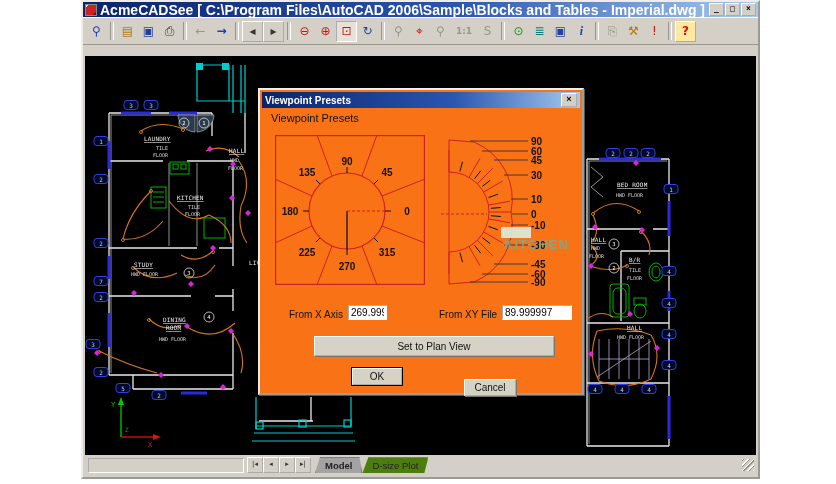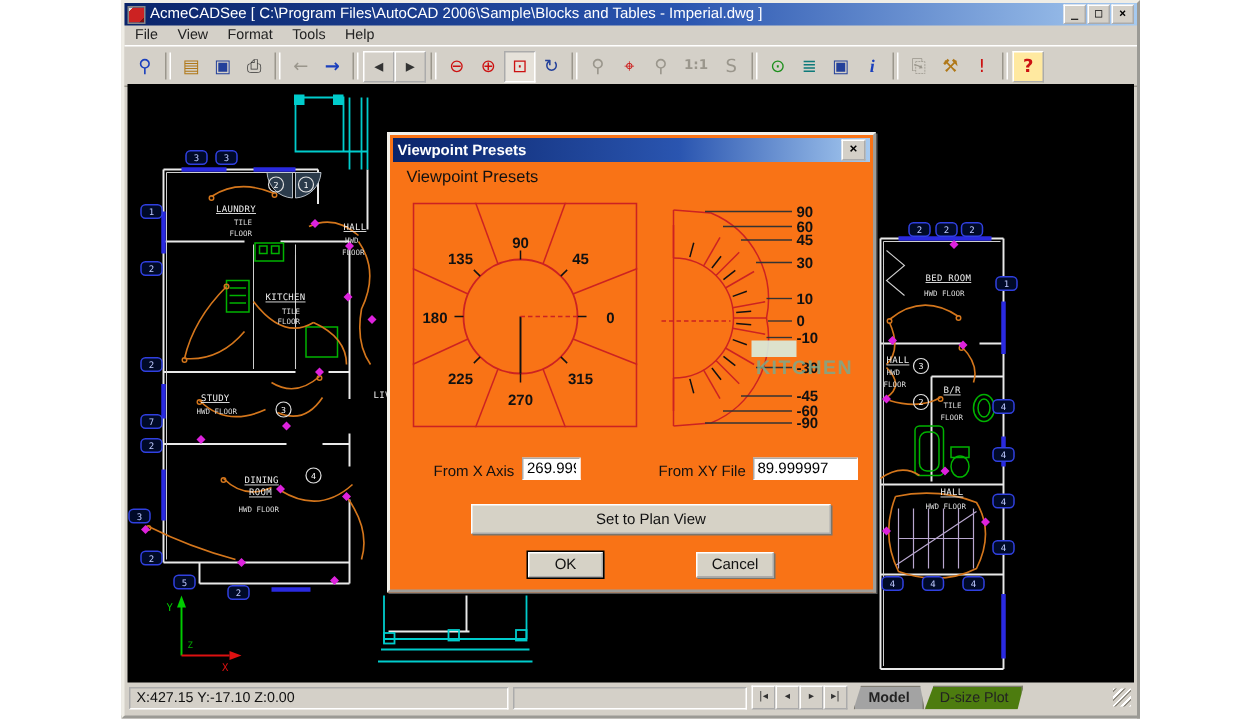--- a/index.html
+++ b/index.html
@@ -5,21 +5,21 @@
   html,body{margin:0;padding:0;}
   body{width:836px;height:484px;background:#ffffff;overflow:hidden;position:relative;
        font-family:"Liberation Sans",sans-serif;-webkit-font-smoothing:none;}
   
   .app{position:absolute;left:81px;top:0;width:679px;height:479px;background:#d4d0c8;
        border:2px outset #efede6;box-sizing:border-box;}
   .titlebar{height:15px;display:flex;align-items:center;padding:0 2px;
        background:linear-gradient(90deg,#0a246a 0%,#2a55b0 55%,#a6caf0 100%);}
   .appicon{width:10px;height:10px;background:linear-gradient(135deg,#e0e0e0 15%,#cc2222 15% 85%,#7a0f0f 85%);
        border:1px solid #888;margin-right:3px;flex:none;}
-  .apptitle{color:#fff;font-size:10px;font-weight:normal;white-space:nowrap;overflow:hidden;flex:1;}
+  .apptitle{color:#fff;font-size:14px;font-weight:bold;white-space:nowrap;overflow:hidden;flex:1;}
   .winbtns{display:flex;gap:1px;flex:none;}
   .winbtn{width:13px;height:11px;background:#d4d0c8;border:1px outset #fff;font-size:8px;line-height:9px;
        text-align:center;color:#000;font-weight:bold;font-family:"DejaVu Sans Mono",monospace;}
   .menubar{height:13px;display:flex;align-items:center;gap:13px;padding:0 7px;font-size:9.5px;color:#222;}
   .menubar span{cursor:default;}
   .toolbar{height:26px;display:flex;align-items:center;padding:0 3px;border-top:1px solid #fff;
        border-bottom:1px solid #9a968c;background:#d4d0c8;}
   .tbtn{width:19px;height:19px;flex:none;display:flex;align-items:center;justify-content:center;
        font-size:12px;line-height:1;border:1px solid transparent;color:#333;
        font-family:"DejaVu Sans",sans-serif;}
@@ -91,27 +91,20 @@
   <div class="titlebar">
     <div class="appicon"></div>
     <div class="apptitle">AcmeCADSee [ C:\Program Files\AutoCAD 2006\Sample\Blocks and Tables - Imperial.dwg ]</div>
     <div class="winbtns">
       <div class="winbtn">_</div>
       <div class="winbtn">□</div>
       <div class="winbtn">×</div>
     </div>
   </div>
 
-  <div class="menubar">
-    <span>File</span>
-    <span>View</span>
-    <span>Format</span>
-    <span>Tools</span>
-    <span>Help</span>
-  </div>
 
   <div class="toolbar">
     <div class="tbtn c-blue">⚲</div>
     <div class="tsep"></div>
     <div class="tbtn c-amber">▤</div>
     <div class="tbtn c-dkblue">▣</div>
     <div class="tbtn">⎙</div>
     <div class="tsep"></div>
     <div class="tbtn c-gray">←</div>
     <div class="tbtn c-nav">→</div>
@@ -394,21 +387,20 @@
         <line x1="120" y1="436" x2="152" y2="436" stroke="#dd1111" stroke-width="1.3"></line>
         <polygon points="152,433 152,439 160,436" fill="#dd1111"></polygon>
         <text x="110" y="406" fill="#00cc00" font-size="7" font-family="DejaVu Sans Mono,monospace">Y</text>
         <text x="147" y="446" fill="#dd1111" font-size="7" font-family="DejaVu Sans Mono,monospace">X</text>
         <text x="124" y="431" fill="#00aa00" font-size="6" font-family="DejaVu Sans Mono,monospace">Z</text>
       </g>
     </svg>
   </div>
 
   <div class="statusbar">
-    <div class="spanel coords">X:427.15 Y:-17.10 Z:0.00</div>
     <div class="spanel filler"></div>
     <div class="navbtns">
       <div class="navbtn">|◂</div>
       <div class="navbtn">◂</div>
       <div class="navbtn">▸</div>
       <div class="navbtn">▸|</div>
     </div>
     <div class="tabs">
       <div class="tab active">Model</div>
       <div class="tab">D-size Plot</div>
@@ -521,17 +513,17 @@
 
   <div class="fieldrow">
     <span class="flabel" style="left:29px">From X Axis</span>
     <input class="finput" style="left: 88px; width: 39px;" readonly="" value="269.999997">
     <span class="flabel" style="left:179px">From XY File</span>
     <input class="finput" style="left: 242px; width: 70px;" readonly="" value="89.999997">
   </div>
 
   <button class="btn" style="left:54px;top:246px;width:240px;height:20px">Set to Plan View</button>
   <button class="btn default" style="left:92px;top:278px;width:50px;height:17px">OK</button>
-  <button class="btn" style="left:204px;top:278px;width:52px;height:17px">Cancel</button>
+  <button class="btn" style="left:204px;top:289px;width:52px;height:17px">Cancel</button>
 </div>
 
 <div class="wm-block"></div>
 <div class="wm-text">KITCHEN</div>
 
 </body></html>

